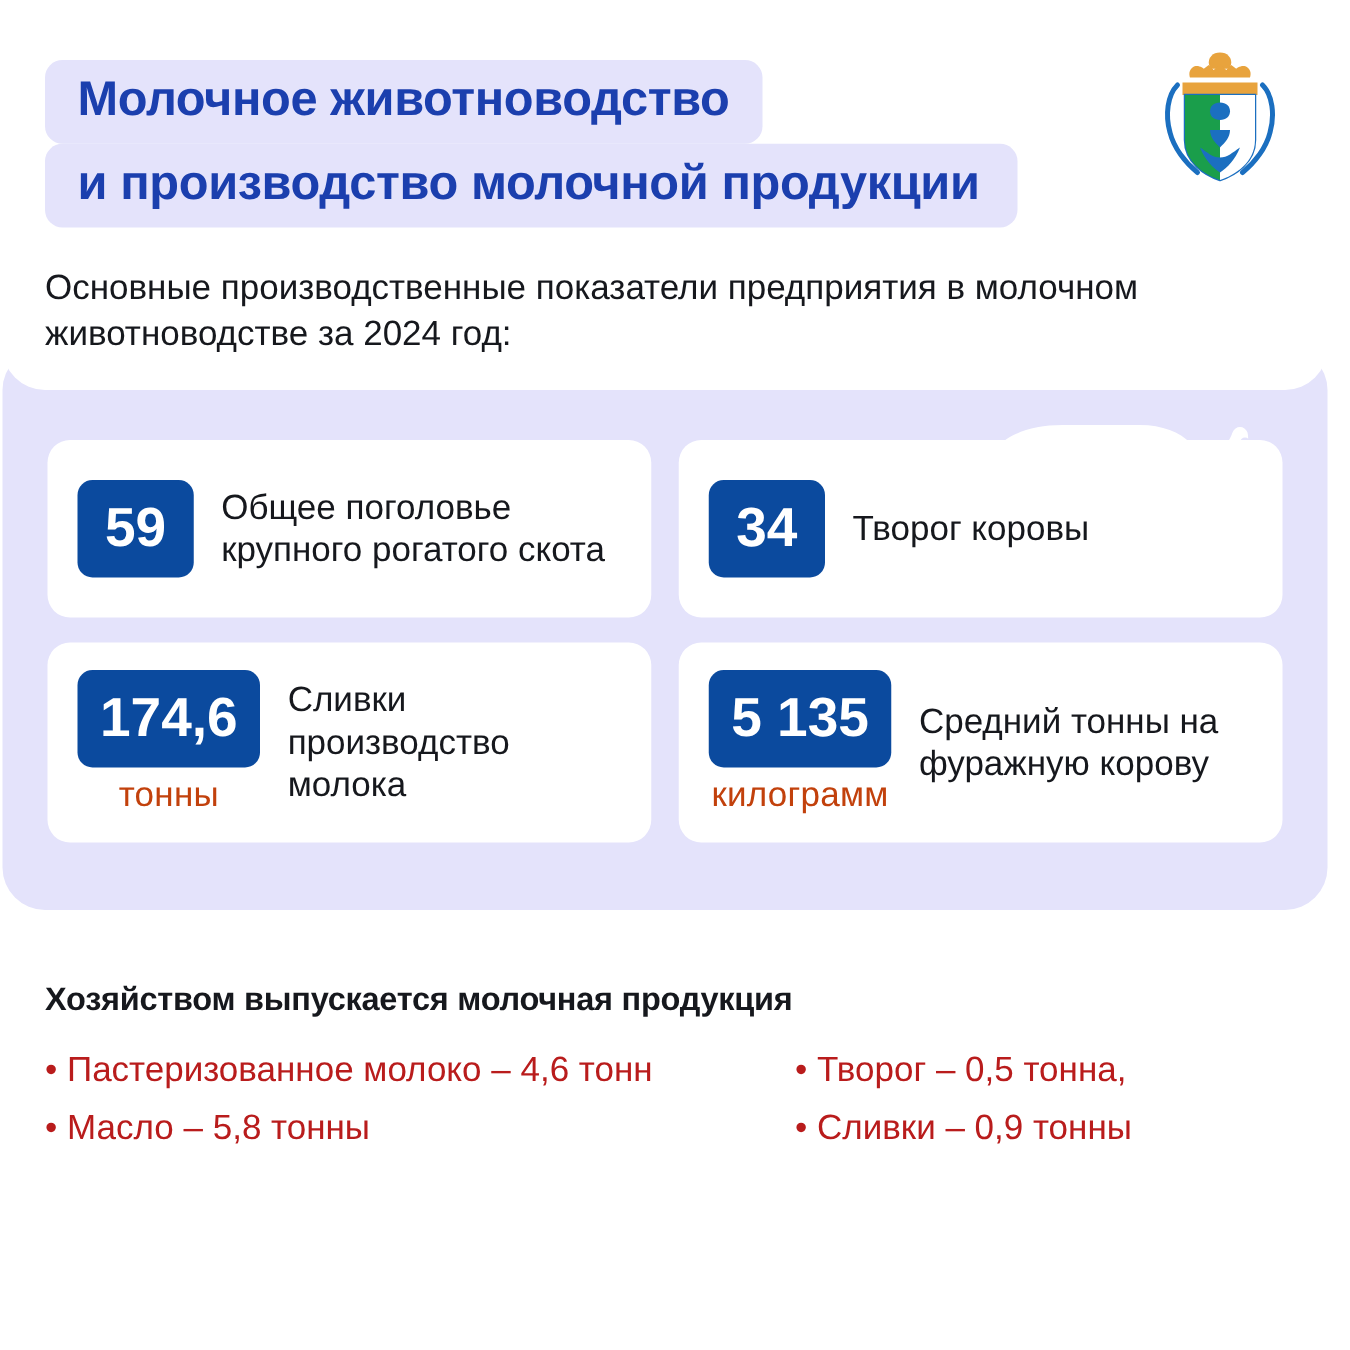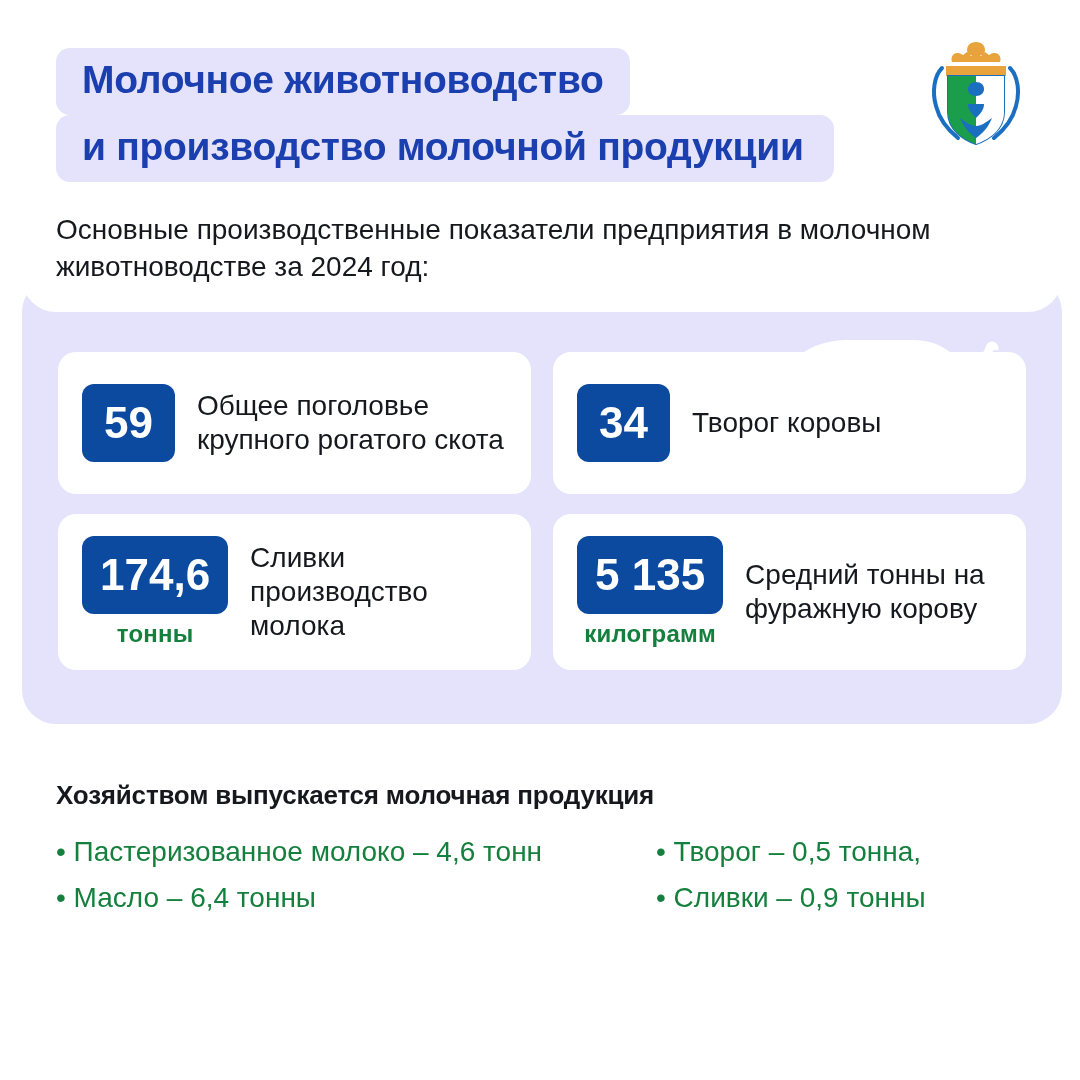--- a/index.html
+++ b/index.html
@@ -12,21 +12,21 @@
     background: #ffffff;
     font-family: "Liberation Sans", sans-serif;
     overflow: hidden;
   }
   .poster {
     position: relative;
     width: 1080px;
     height: 1080px;
     background: #ffffff;
     box-sizing: border-box;
-    padding: 18px 18px 0 22px;
+    padding: 18px 18px 0 2px;
   }
 
   
   .top-card {
     position: relative;
     background: #ffffff;
     border-radius: 34px;
     padding: 30px 34px 26px 34px;
     box-sizing: border-box;
     z-index: 3;
@@ -116,23 +116,23 @@
     line-height: 1;
     padding: 17px 22px;
     white-space: nowrap;
   }
   .badge.wide {
     padding: 17px 18px;
   }
   .badge-unit {
     display: block;
     margin-top: 6px;
-    color: #15803d;
-    font-size: 24px;
-    font-weight: bold;
+    color: #c2410c;
+    font-size: 28px;
+    font-weight: normal;
     letter-spacing: 0.2px;
   }
   .stat-text {
     font-size: 28px;
     line-height: 1.22;
     color: #16181d;
   }
 
   
   .bottom {
@@ -146,21 +146,21 @@
     letter-spacing: -0.2px;
   }
   .products {
     margin-top: 22px;
     display: grid;
     grid-template-columns: 600px 1fr;
     row-gap: 8px;
   }
   .product {
     font-size: 28px;
-    color: #15803d;
+    color: #b91c1c;
     line-height: 1.35;
   }
 </style>
 </head>
 <body>
 
 <div class="poster">
 
   <div class="top-card">
 
@@ -235,18 +235,18 @@
       </div>
 
     </div>
   </div>
 
   <div class="bottom">
     <div class="bottom-title">Хозяйством выпускается молочная продукция</div>
     <div class="products">
       <div class="product">• Пастеризованное молоко – 4,6 тонн</div>
       <div class="product">• Творог – 0,5 тонна,</div>
-      <div class="product">• Масло – 6,4 тонны</div>
+      <div class="product">• Масло – 5,8 тонны</div>
       <div class="product">• Сливки – 0,9 тонны</div>
     </div>
   </div>
 
 </div>
 
 </body></html>

